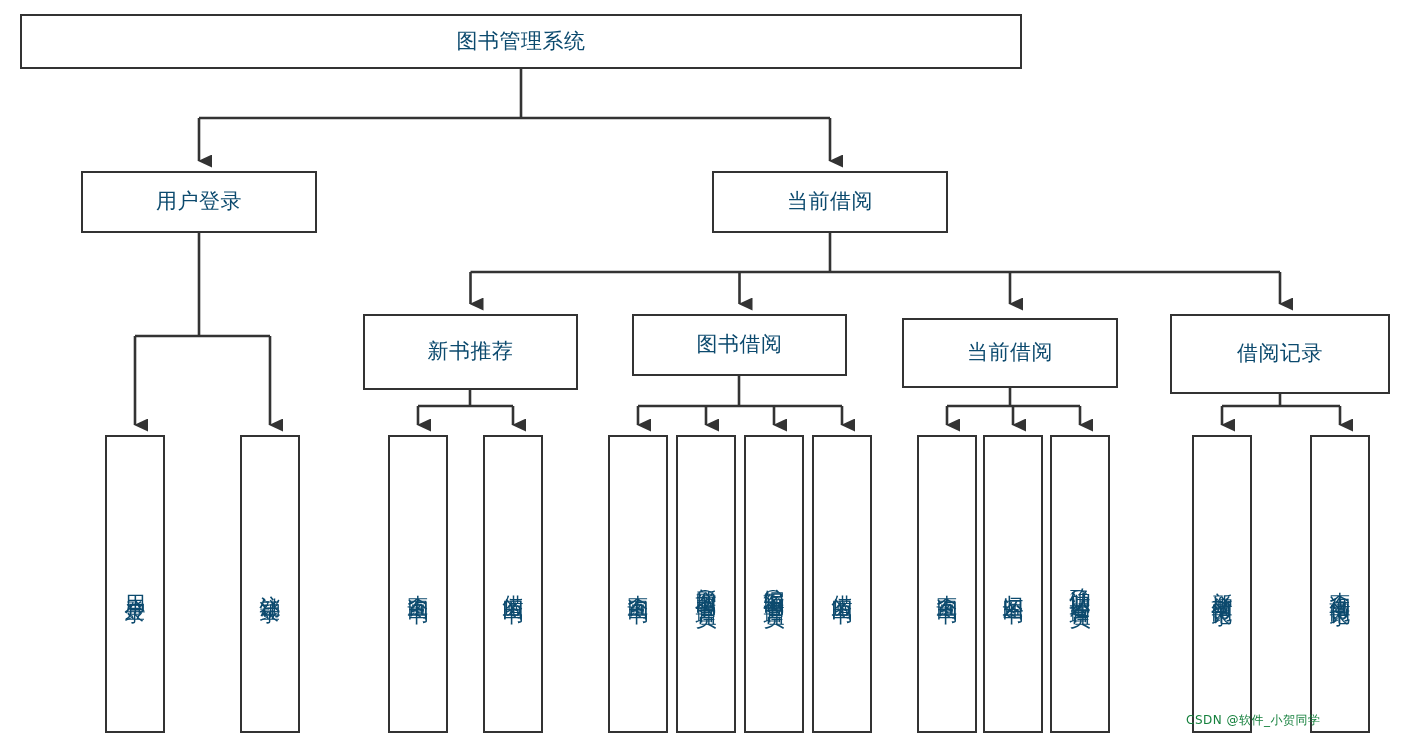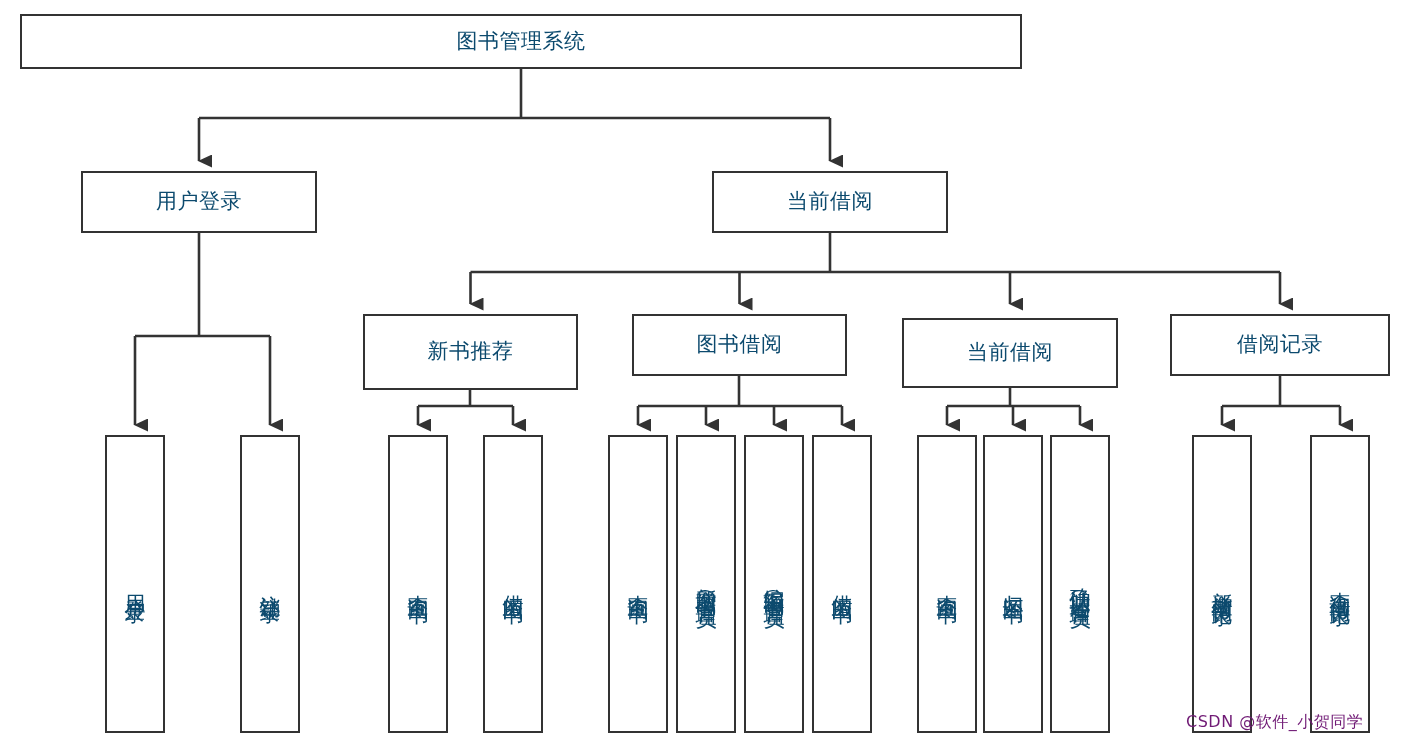--- a/index.html
+++ b/index.html
@@ -49,22 +49,22 @@
     writing-mode: vertical-rl;
     text-orientation: upright;
     font-size: 21px;
     letter-spacing: 3px;
     line-height: 1.05;
   }
   #watermark {
     position: absolute;
     left: 1186px;
     top: 712px;
-    font-size: 16px;
-    color: #701a75;
+    font-size: 12px;
+    color: #15803d;
     letter-spacing: 0.5px;
     white-space: nowrap;
     font-family: "DejaVu Sans", "Liberation Sans", sans-serif;
   }
 </style>
 </head>
 <body>
 
 <div id="canvas">
 
@@ -126,21 +126,21 @@
       </div>
       <div class="node horiz" style="left: 363px; top: 314px; width: 215px; height: 76px;">
         <span class="lbl">新书推荐</span>
       </div>
       <div class="node horiz" style="left: 632px; top: 314px; width: 215px; height: 62px;">
         <span class="lbl">图书借阅</span>
       </div>
       <div class="node horiz" style="left: 902px; top: 318px; width: 216px; height: 70px;">
         <span class="lbl">当前借阅</span>
       </div>
-      <div class="node horiz" style="left: 1170px; top: 314px; width: 220px; height: 62px;">
+      <div class="node horiz" style="left: 1170px; top: 314px; width: 220px; height: 80px;">
         <span class="lbl">借阅记录</span>
       </div>
       <div class="node vert" style="left: 105px; top: 435px; width: 60px; height: 298px;">
         <span class="lbl">用户登录</span>
       </div>
       <div class="node vert" style="left: 240px; top: 435px; width: 60px; height: 298px;">
         <span class="lbl">注销登录</span>
       </div>
       <div class="node vert" style="left: 388px; top: 435px; width: 60px; height: 298px;">
         <span class="lbl">查询图书</span>

